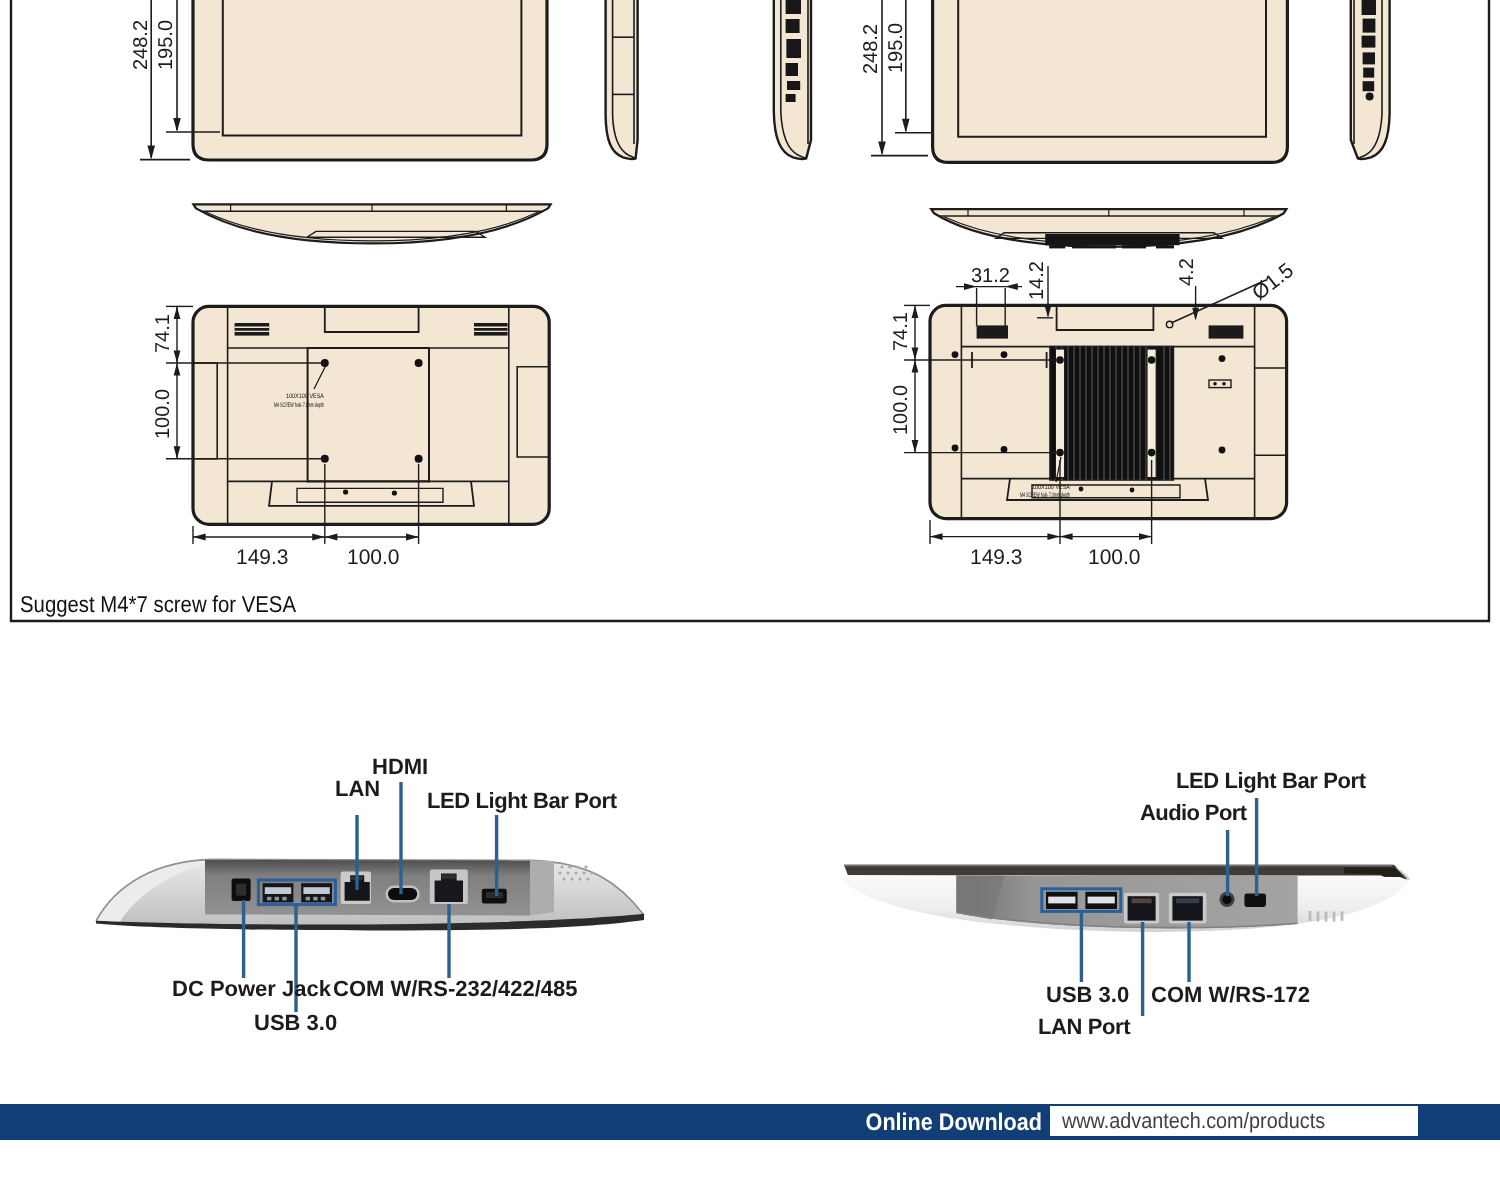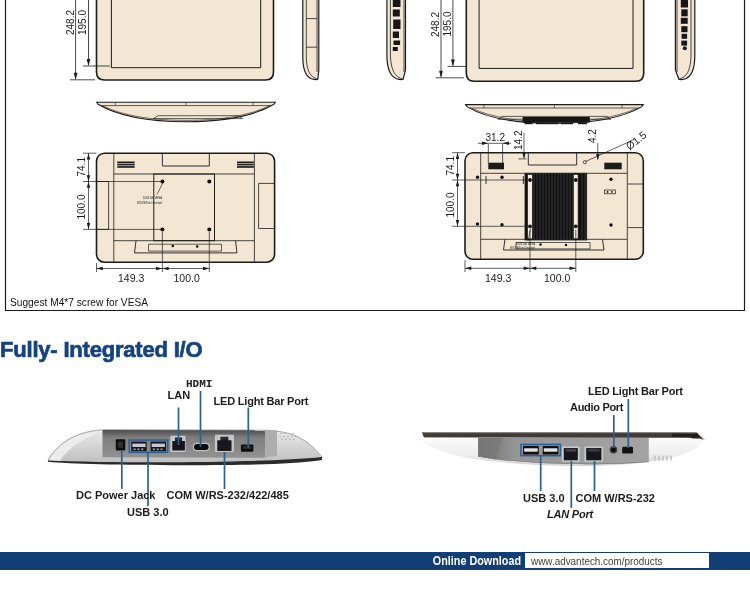--- a/index.html
+++ b/index.html
@@ -295,21 +295,20 @@
 
   <g stroke="#1c1c1c" stroke-width="0.7" fill="#1c1c1c">
     <line x1="633" y1="140" x2="585.6" y2="161.5"></line>
     <circle cx="584.8" cy="162.2" r="1.6" fill="none"></circle>
     <text x="0" y="0" font-size="10.5" stroke="none" transform="translate(629.5 150.5) rotate(-38)">Ø1.5</text>
   </g>
 
   <text x="10" y="306" font-size="11.5" textLength="138" lengthAdjust="spacingAndGlyphs" fill="#111">Suggest M4*7 screw for VESA</text>
 </svg>
 
-<div style="position:absolute;left:0px;top:336.5px;color:#16437e;font-weight:bold;font-size:22px;letter-spacing:-0.2px;-webkit-text-stroke:0.7px #16437e;">Fully- Integrated I/O</div>
 
 <svg id="devices" style="top:360px" width="750" height="185" viewBox="0 360 750 185">
   <defs>
     <linearGradient id="silver1" x1="0" y1="0" x2="0" y2="1">
       <stop offset="0" stop-color="#e9e9e9"></stop>
           <stop offset="0.45" stop-color="#d6d6d6"></stop>
           <stop offset="1" stop-color="#bdbdbd"></stop>
     </linearGradient>
     <linearGradient id="recess1" x1="0" y1="0" x2="0" y2="1">
       <stop offset="0" stop-color="#4e4e4e"></stop>
@@ -460,32 +459,32 @@
 
   <g stroke="#2b618f" stroke-width="1.7">
     <line x1="613.8" y1="415" x2="613.8" y2="448"></line>
     <line x1="628.3" y1="399" x2="628.3" y2="448"></line>
     <line x1="540.7" y1="455.5" x2="540.7" y2="491"></line>
     <line x1="571.3" y1="461" x2="571.3" y2="508"></line>
     <line x1="594.5" y1="461" x2="594.5" y2="491"></line>
   </g>
 </svg>
 
-<div class="lbl" style="left:186px;top:377.5px;font-family:Liberation Mono, monospace;">HDMI</div>
+<div class="lbl" style="left:186px;top:377.5px;">HDMI</div>
 <div class="lbl" style="left:167.5px;top:389px;">LAN</div>
 <div class="lbl" style="left:213.5px;top:395px;letter-spacing:-0.2px;">LED Light Bar Port</div>
-<div class="lbl" style="left:76px;top:488.5px;">DC Power Jack</div>
+<div class="lbl" style="left:86px;top:488.5px;">DC Power Jack</div>
 <div class="lbl" style="left:166.5px;top:488.5px;">COM W/RS-232/422/485</div>
 <div class="lbl" style="left:127px;top:505.5px;">USB 3.0</div>
 
 <div class="lbl" style="left:588px;top:384.5px;letter-spacing:-0.2px;">LED Light Bar Port</div>
 <div class="lbl" style="left:570px;top:400.5px;letter-spacing:-0.3px;">Audio Port</div>
 <div class="lbl" style="left:523px;top:491.5px;">USB 3.0</div>
-<div class="lbl" style="left:575.5px;top:491.5px;">COM W/RS-232</div>
-<div class="lbl" style="left:547px;top:508px;letter-spacing:-0.2px;font-style:italic;">LAN Port</div>
+<div class="lbl" style="left:575.5px;top:491.5px;">COM W/RS-172</div>
+<div class="lbl" style="left:519px;top:508px;letter-spacing:-0.2px;">LAN Port</div>
 
 <div style="position:absolute;left:0;top:552px;width:750px;height:17.5px;background:#113e74;"></div>
 
 <div style="position:absolute;left:420px;top:554px;width:101px;text-align:right;color:#fff;font-weight:bold;font-size:12px;transform:scaleX(0.9);transform-origin:100% 50%;">Online Download</div>
 
 <div style="position:absolute;left:525px;top:553px;width:184px;height:15px;background:#fff;"></div>
 
 <div style="position:absolute;left:531px;top:554.5px;color:#3f3f3f;font-size:11px;transform:scaleX(0.9);transform-origin:0 50%;">www.advantech.com/products</div>
 
 </div>

